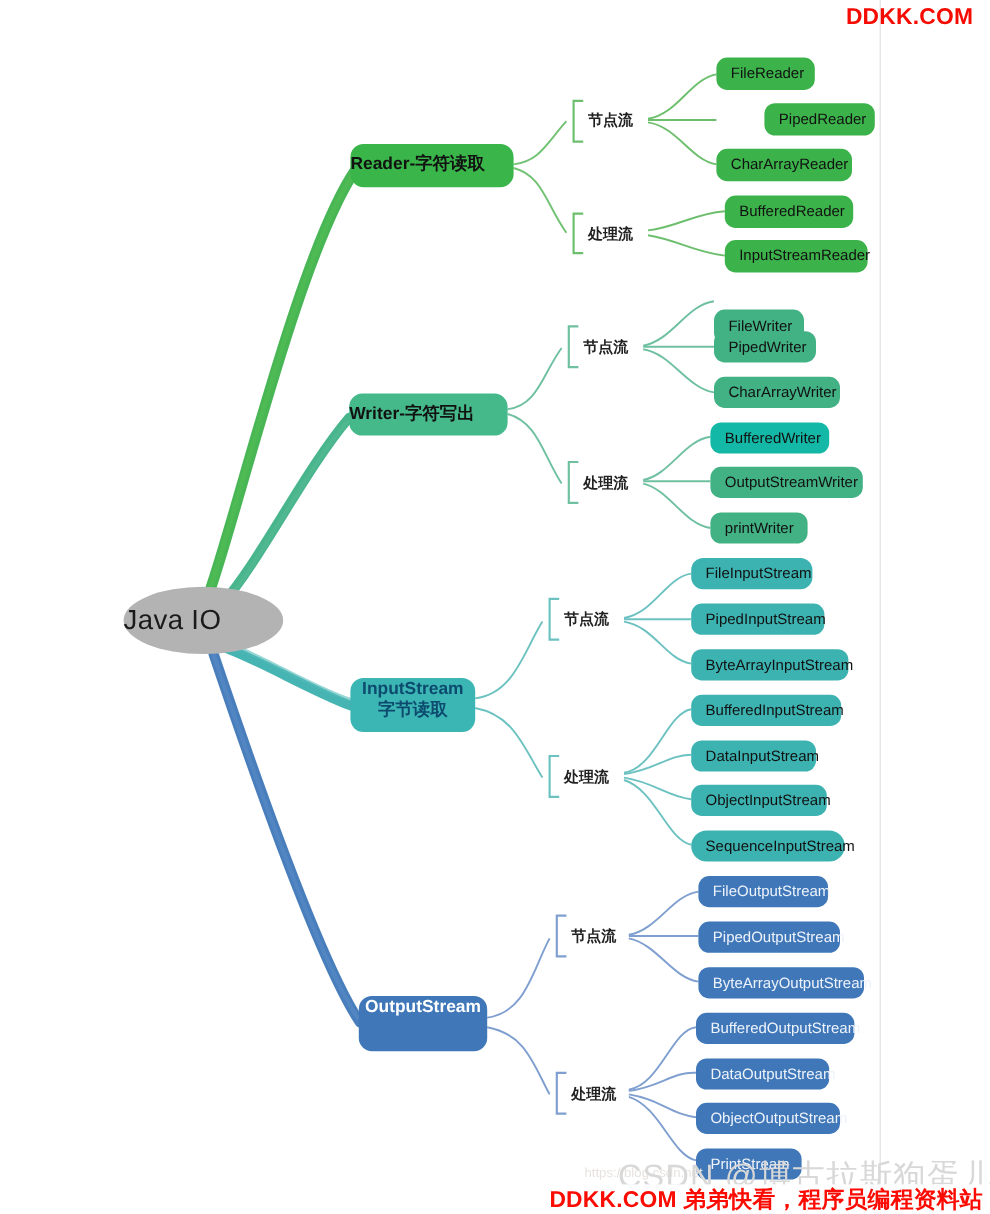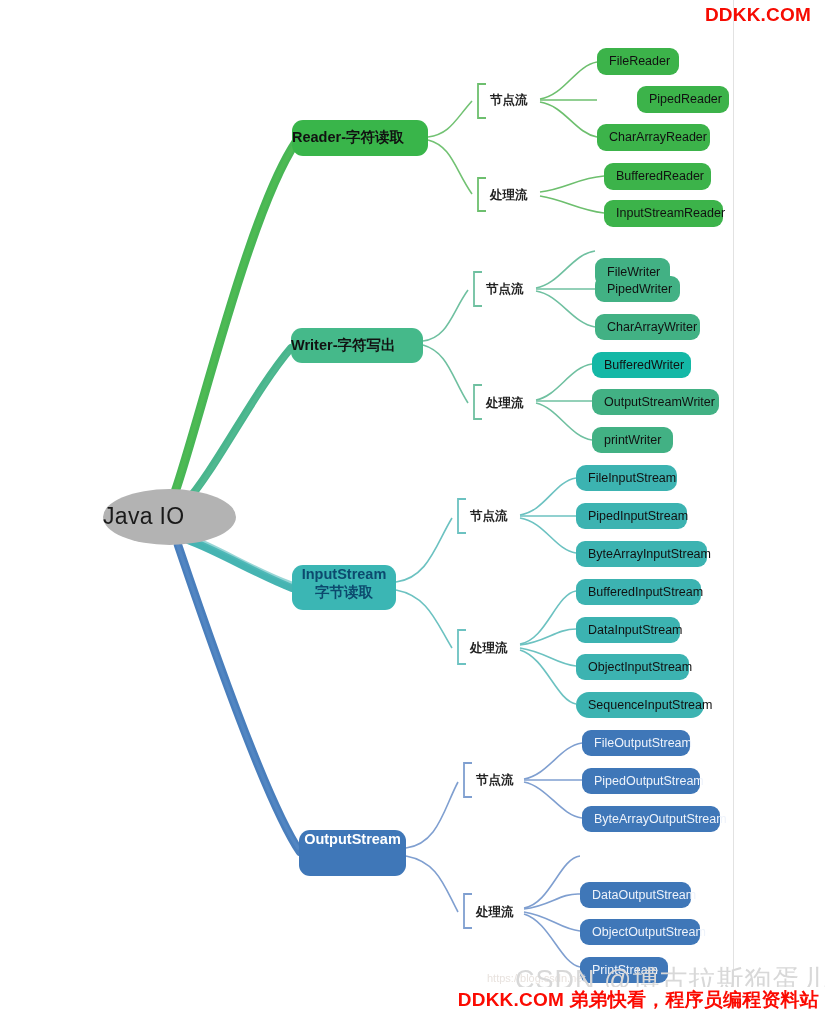--- a/index.html
+++ b/index.html
@@ -280,20 +280,23 @@
 
   <div class="node leaf" style="left:582px; top:730px; width:108px; height:26px; background:#3f77b8; color:#eef3fb;">
     <span>FileOutputStream</span>
     </div>
   <div class="node leaf" style="left:582px; top:768px; width:118px; height:26px; background:#3f77b8; color:#eef3fb;">
     <span>PipedOutputStream</span>
     </div>
   <div class="node leaf" style="left:582px; top:806px; width:138px; height:26px; background:#3f77b8; color:#eef3fb;">
     <span>ByteArrayOutputStream</span>
     </div>
+  <div class="node leaf" style="left:580px; top:844px; width:132px; height:26px; background:#3f77b8; color:#eef3fb;">
+    <span>BufferedOutputStream</span>
+    </div>
   <div class="node leaf" style="left:580px; top:882px; width:111px; height:26px; background:#3f77b8; color:#eef3fb;">
     <span>DataOutputStream</span>
     </div>
   <div class="node leaf" style="left:580px; top:919px; width:120px; height:26px; background:#3f77b8; color:#eef3fb;">
     <span>ObjectOutputStream</span>
     </div>
   <div class="node leaf" style="left:580px; top:957px; width:88px; height:26px; background:#3f77b8; color:#eef3fb;">
     <span>PrintStream</span>
     </div>
 

